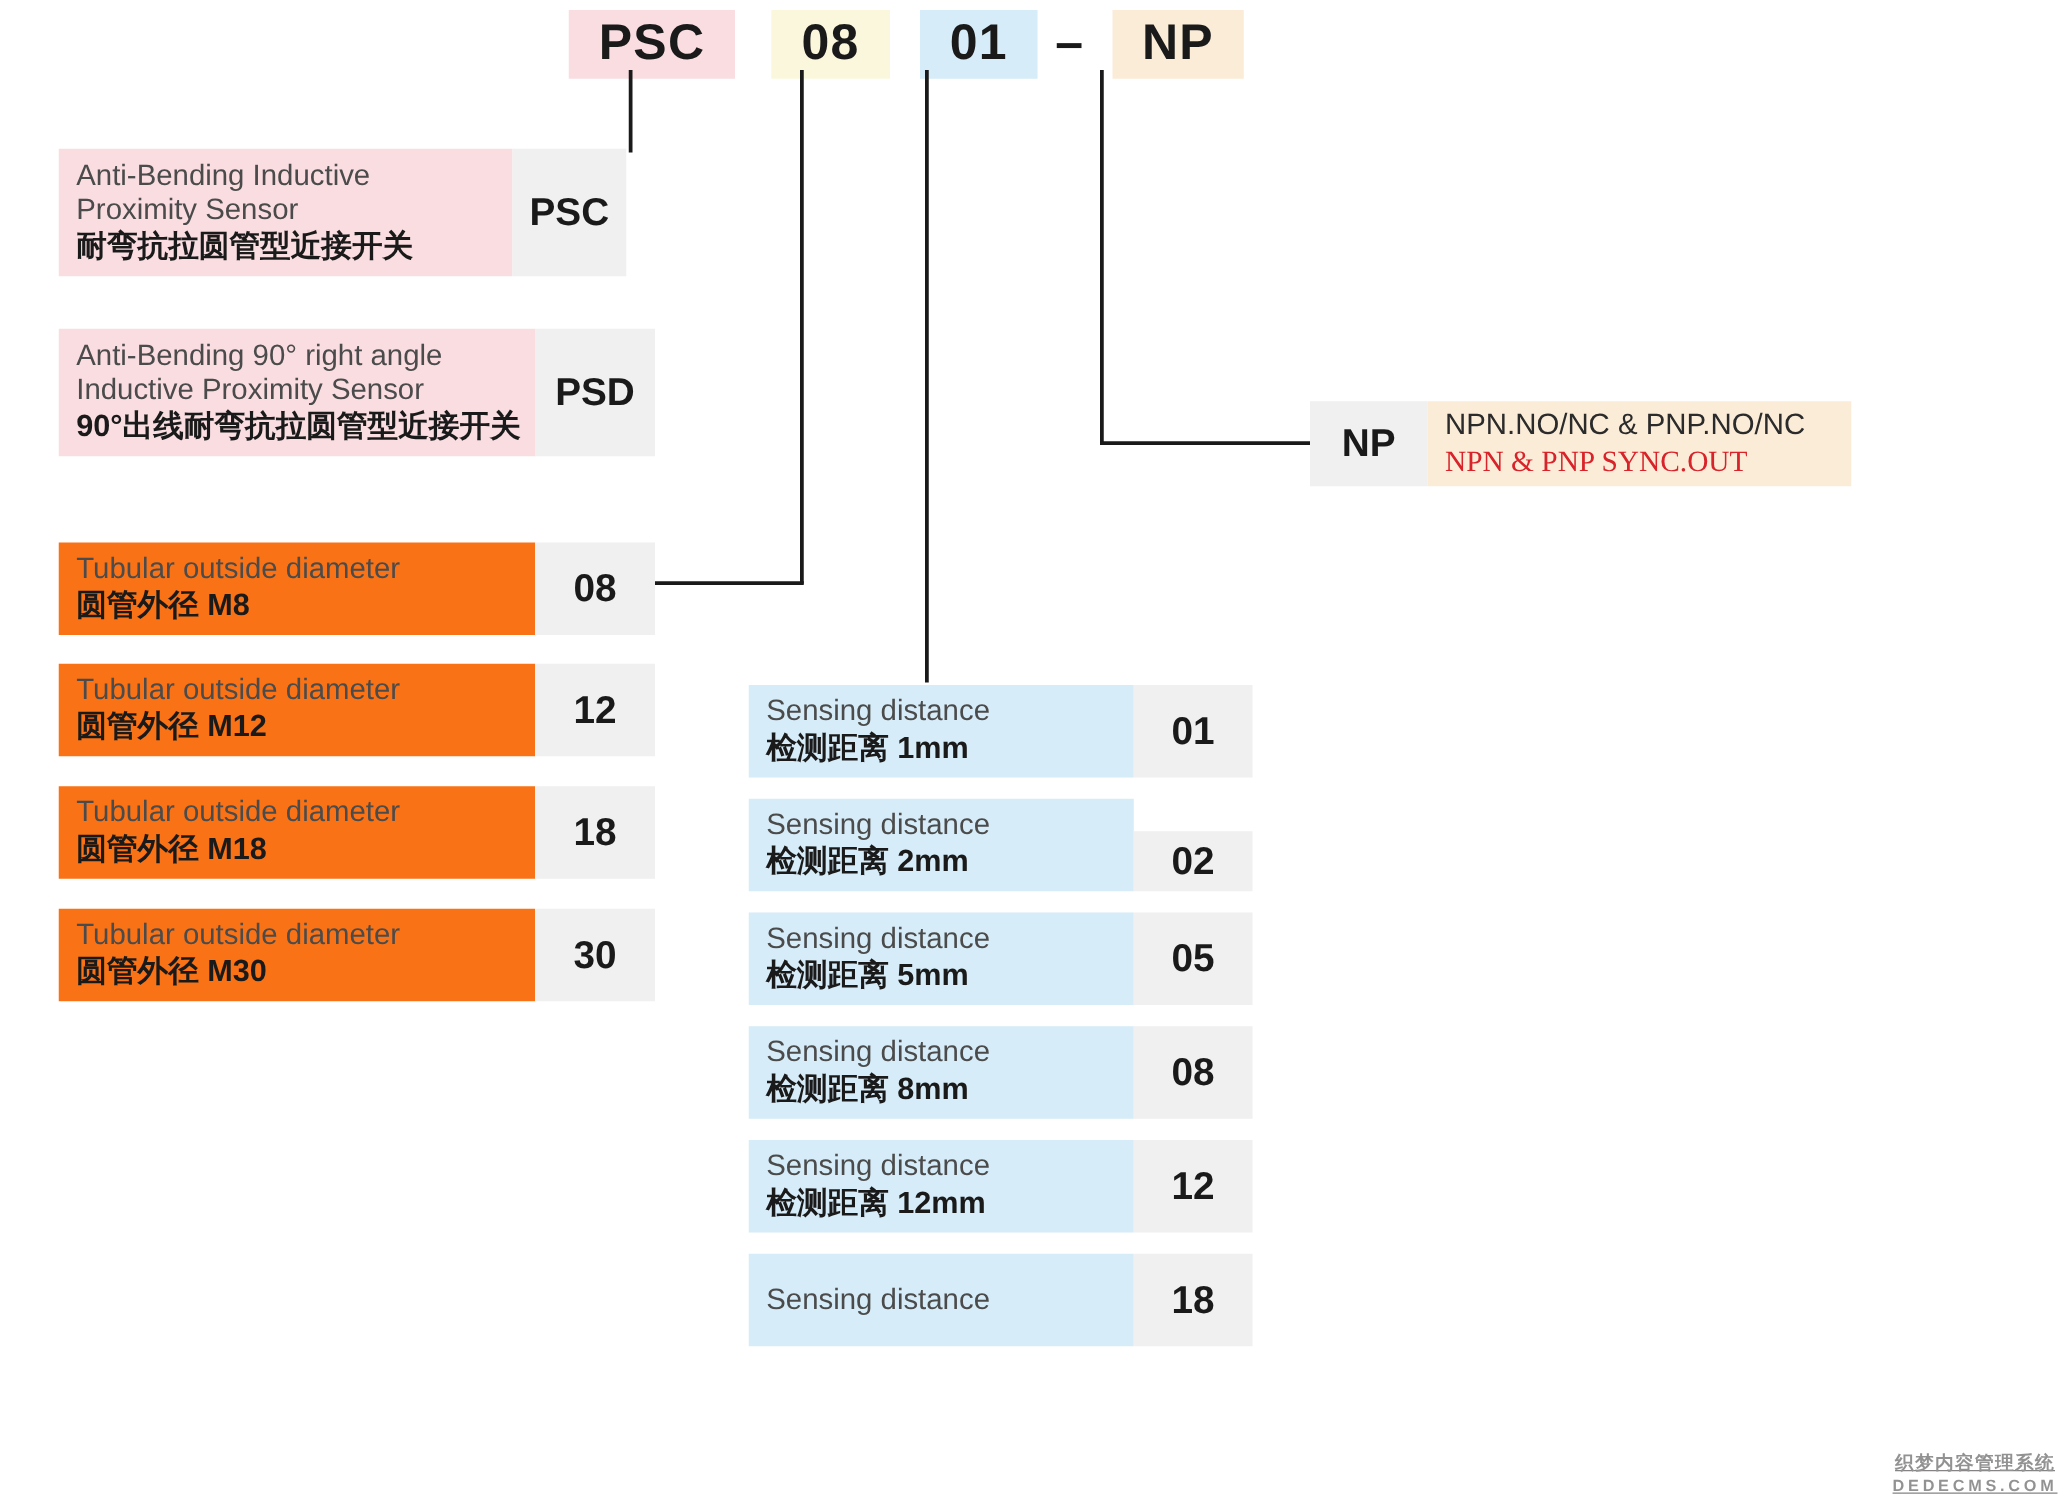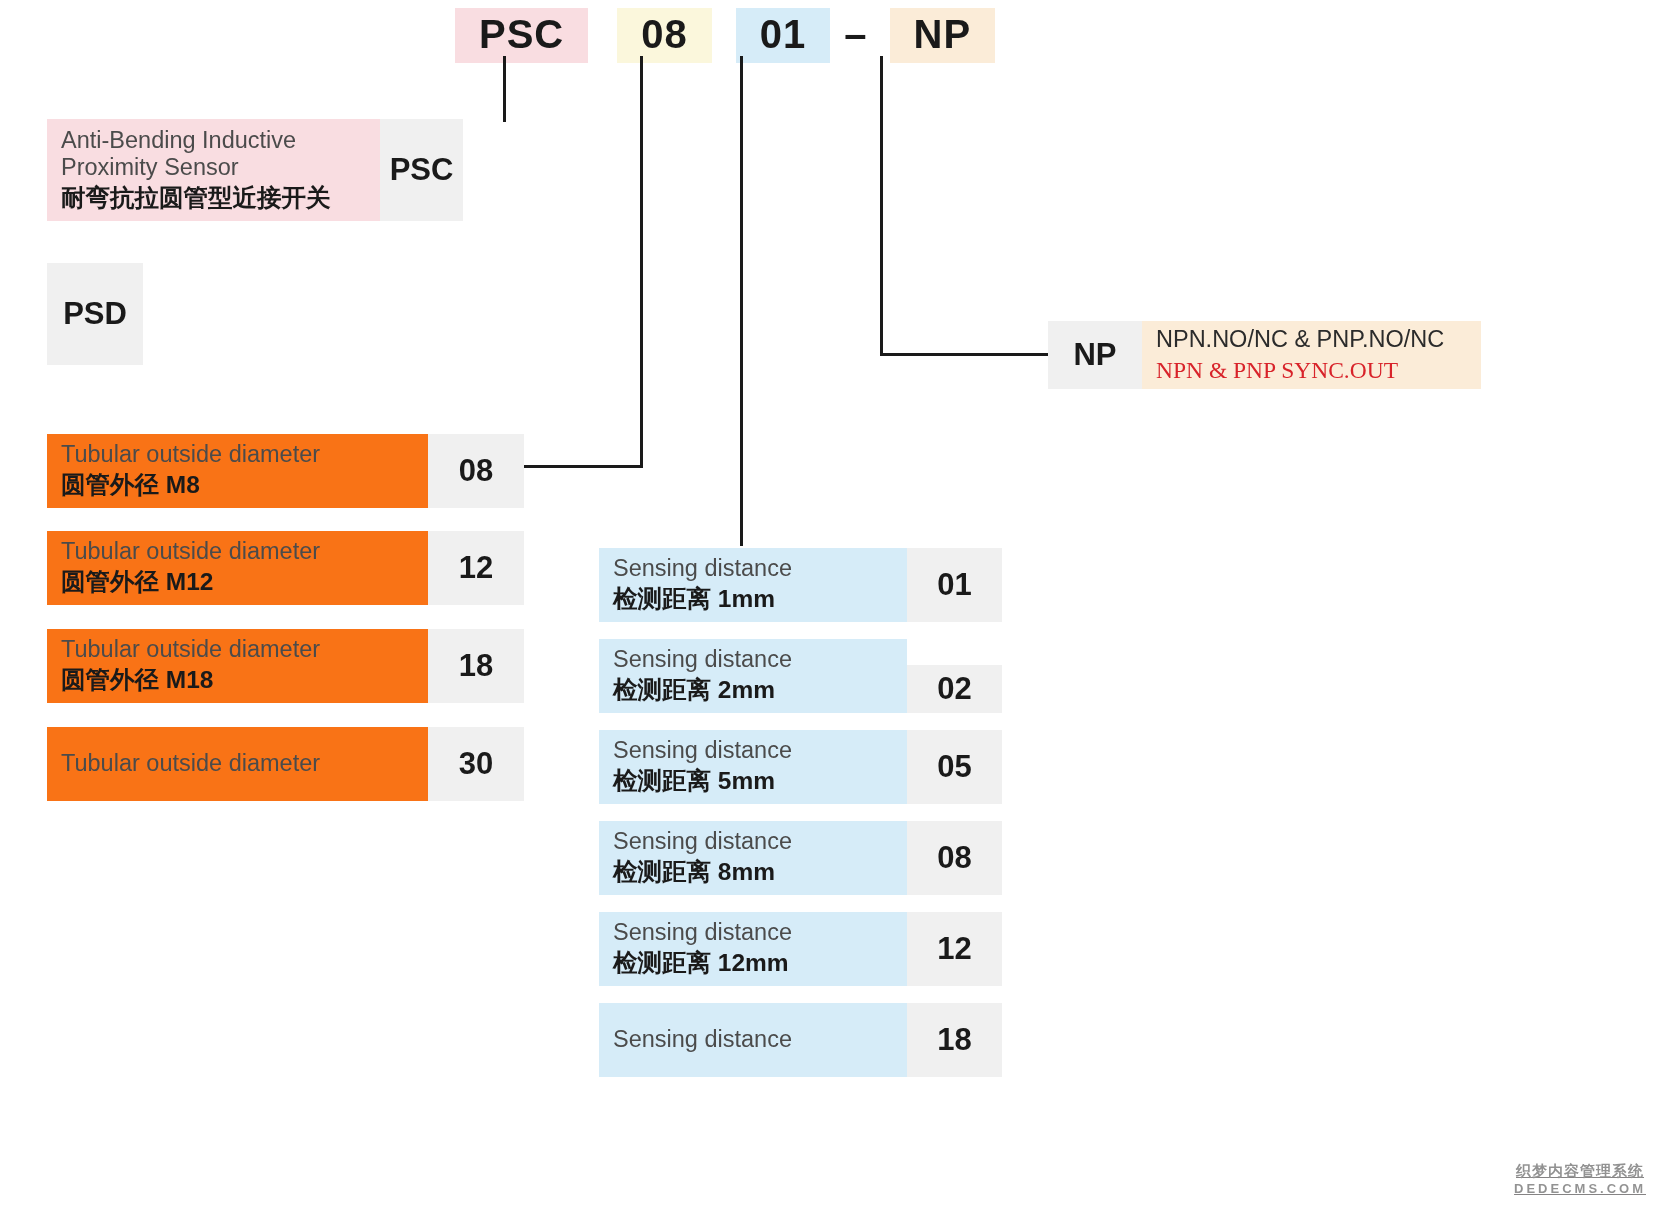--- a/index.html
+++ b/index.html
@@ -182,30 +182,35 @@
   <div class="ln ln-v" style="left:503px; top:56px; height:66px;"></div>
 
   <div class="ln ln-v" style="left:640px; top:56px; height:411px;"></div>
   <div class="ln ln-h" style="left:523px; top:465px; width:120px;"></div>
 
   <div class="ln ln-v" style="left:740px; top:56px; height:490px;"></div>
 
   <div class="ln ln-v" style="left:880px; top:56px; height:299px;"></div>
   <div class="ln ln-h" style="left:880px; top:353px; width:170px;"></div>
 
-  <div class="row pink" style="left:47px; top:119px; width:416px; height:102px;">
+  <div class="row pink" style="left:47px; top:119px; width:454px; height:102px;">
     <div class="desc" style="width:381px;">
       <span class="en">Anti-Bending Inductive</span>
       <span class="en">Proximity Sensor</span>
       <span class="cn">耐弯抗拉圆管型近接开关</span>
     </div>
     <div class="code" style="width:96px;">PSC</div>
   </div>
 
   <div class="row pink" style="left:47px; top:263px; width:477px; height:102px;">
+    <div class="desc" style="width:381px;">
+      <span class="en">Anti-Bending 90° right angle</span>
+      <span class="en">Inductive Proximity Sensor</span>
+      <span class="cn">90°出线耐弯抗拉圆管型近接开关</span>
+    </div>
     <div class="code" style="width:96px;">PSD</div>
   </div>
 
   <div class="row cream" style="left:47px; top:434px; width:477px; height:74px;">
     <div class="desc" style="width:381px;">
       <span class="en">Tubular outside diameter</span>
       <span class="cn">圆管外径 M8</span>
     </div>
     <div class="code" style="width:96px;">08</div>
   </div>
@@ -222,20 +227,21 @@
     <div class="desc" style="width:381px;">
       <span class="en">Tubular outside diameter</span>
       <span class="cn">圆管外径 M18</span>
     </div>
     <div class="code" style="width:96px;">18</div>
   </div>
 
   <div class="row cream" style="left:47px; top:727px; width:477px; height:74px;">
     <div class="desc" style="width:381px;">
       <span class="en">Tubular outside diameter</span>
+      <span class="cn">圆管外径 M30</span>
     </div>
     <div class="code" style="width:96px;">30</div>
   </div>
 
   <div class="row blue" style="left:599px; top:548px; width:403px; height:74px;">
     <div class="desc" style="width:308px;">
       <span class="en">Sensing distance</span>
       <span class="cn">检测距离  1mm</span>
     </div>
     <div class="code" style="width:95px;">01</div>

